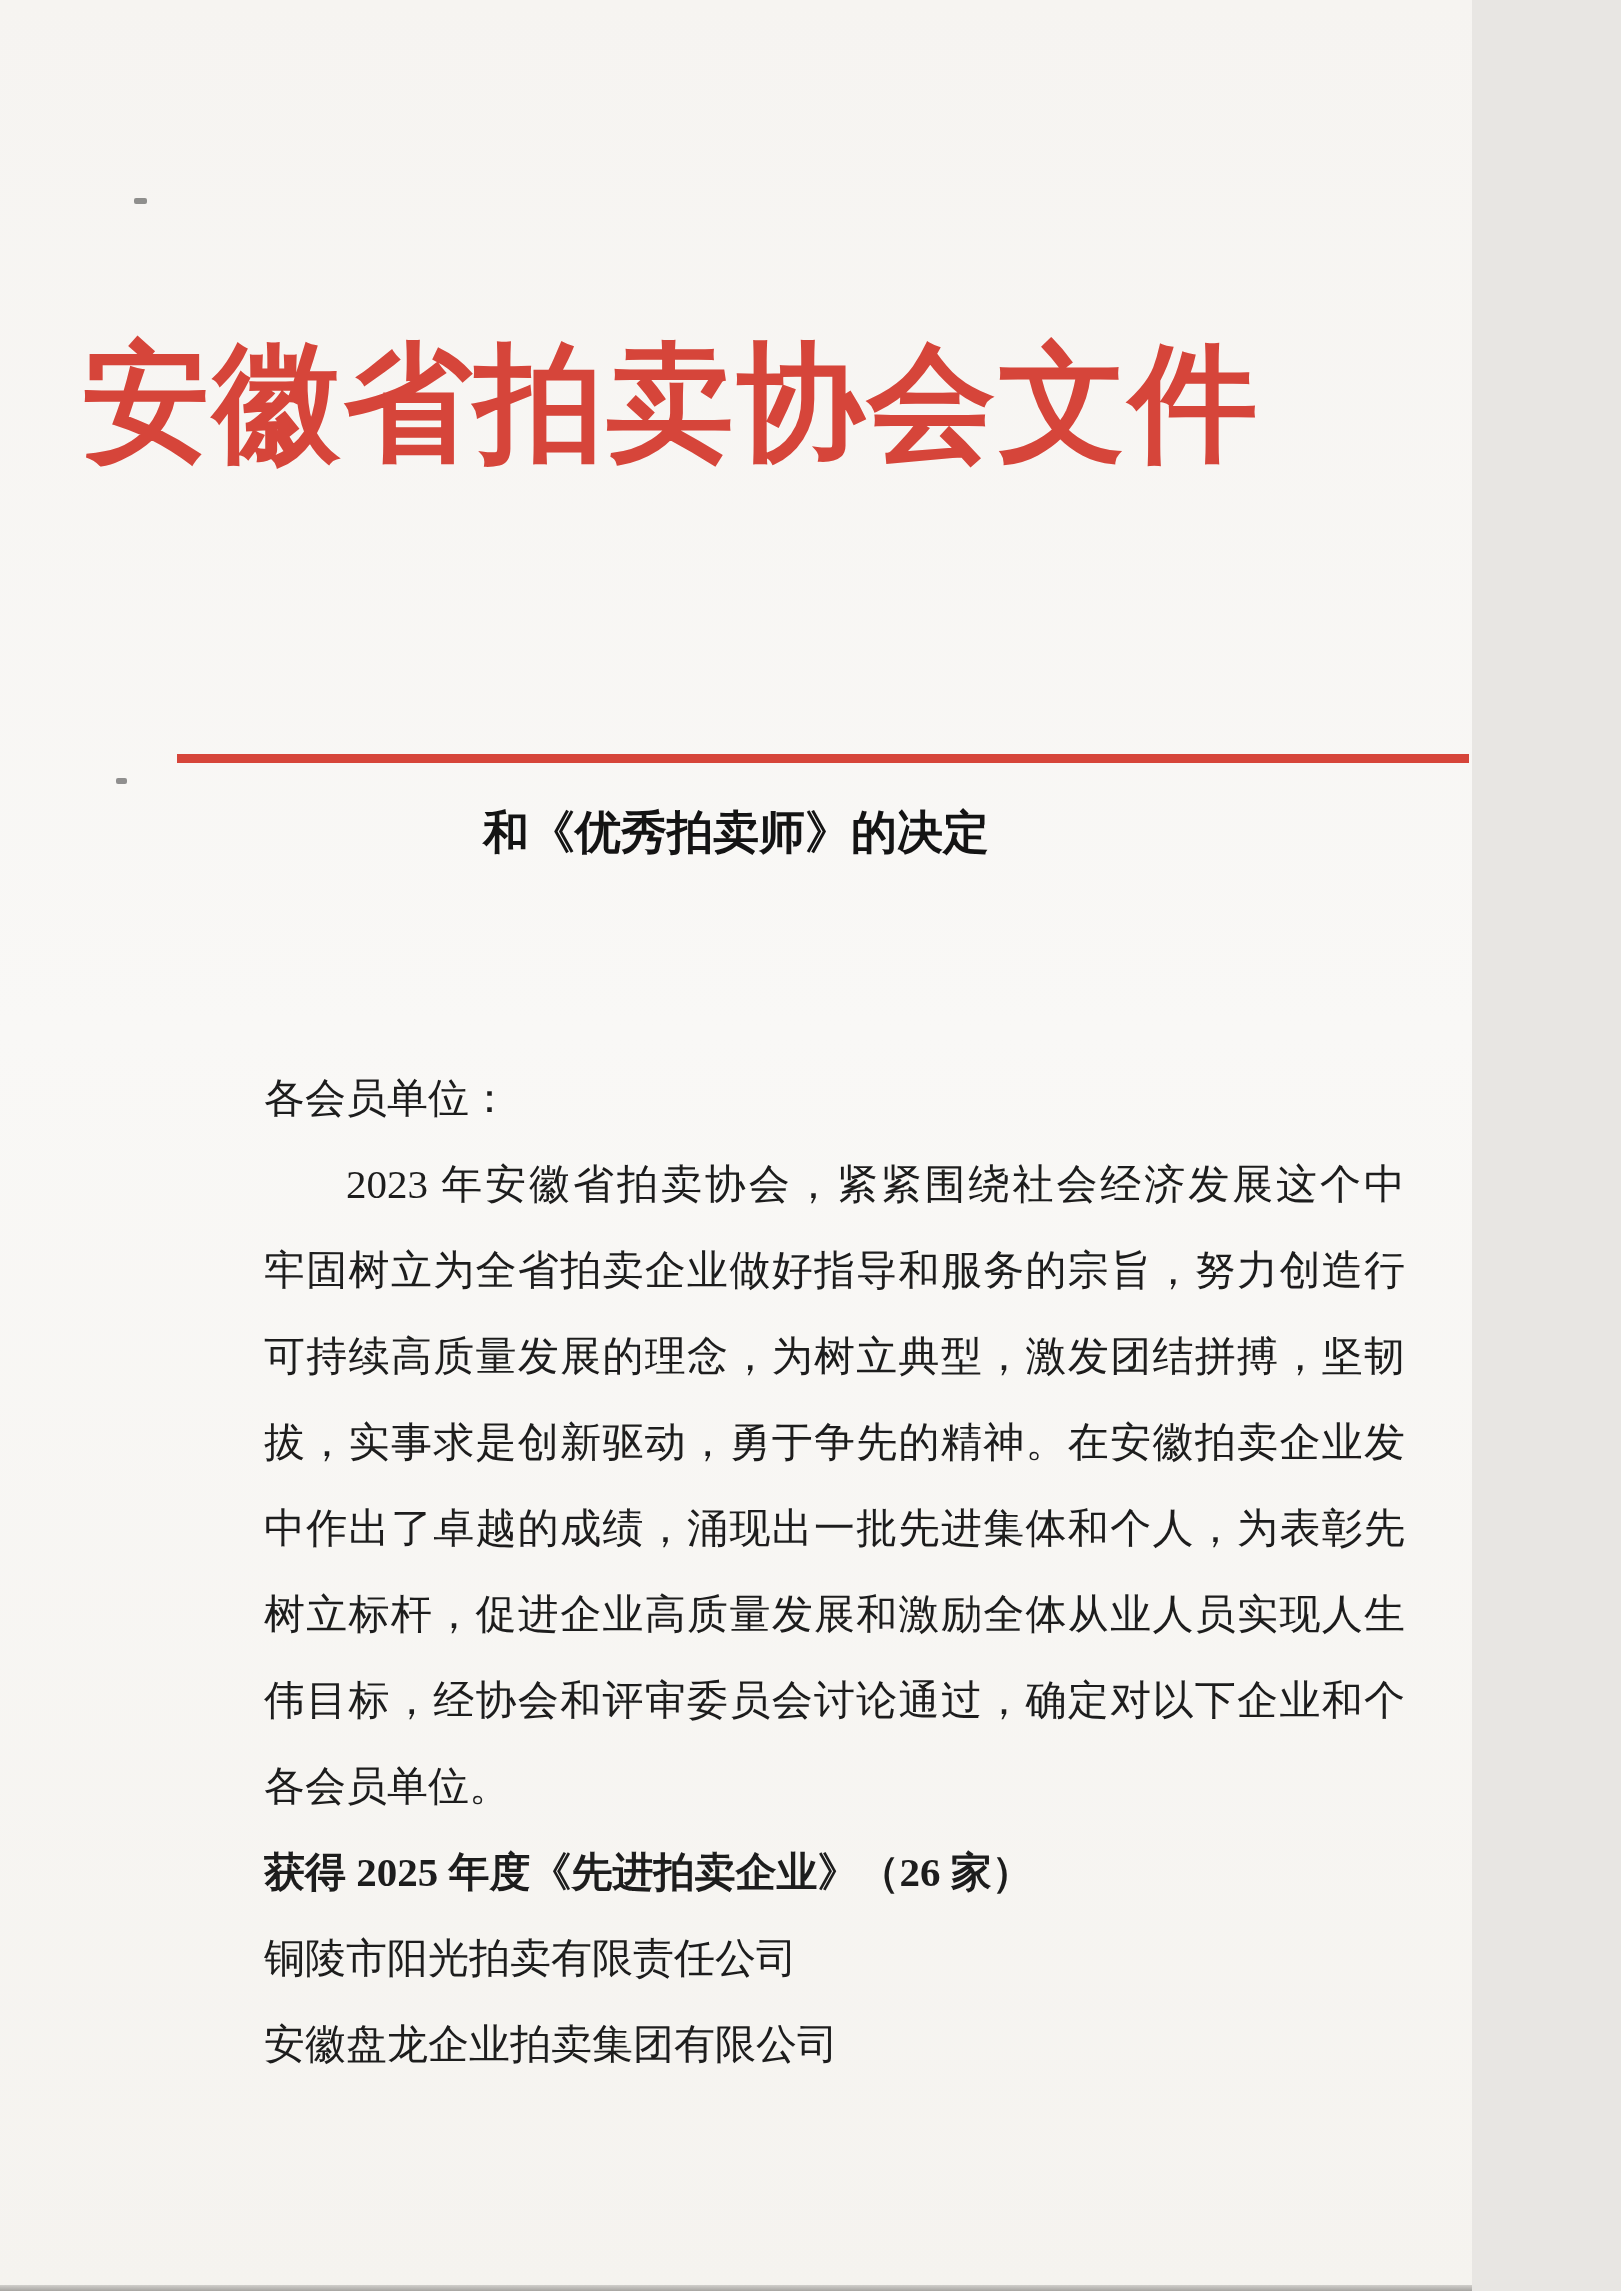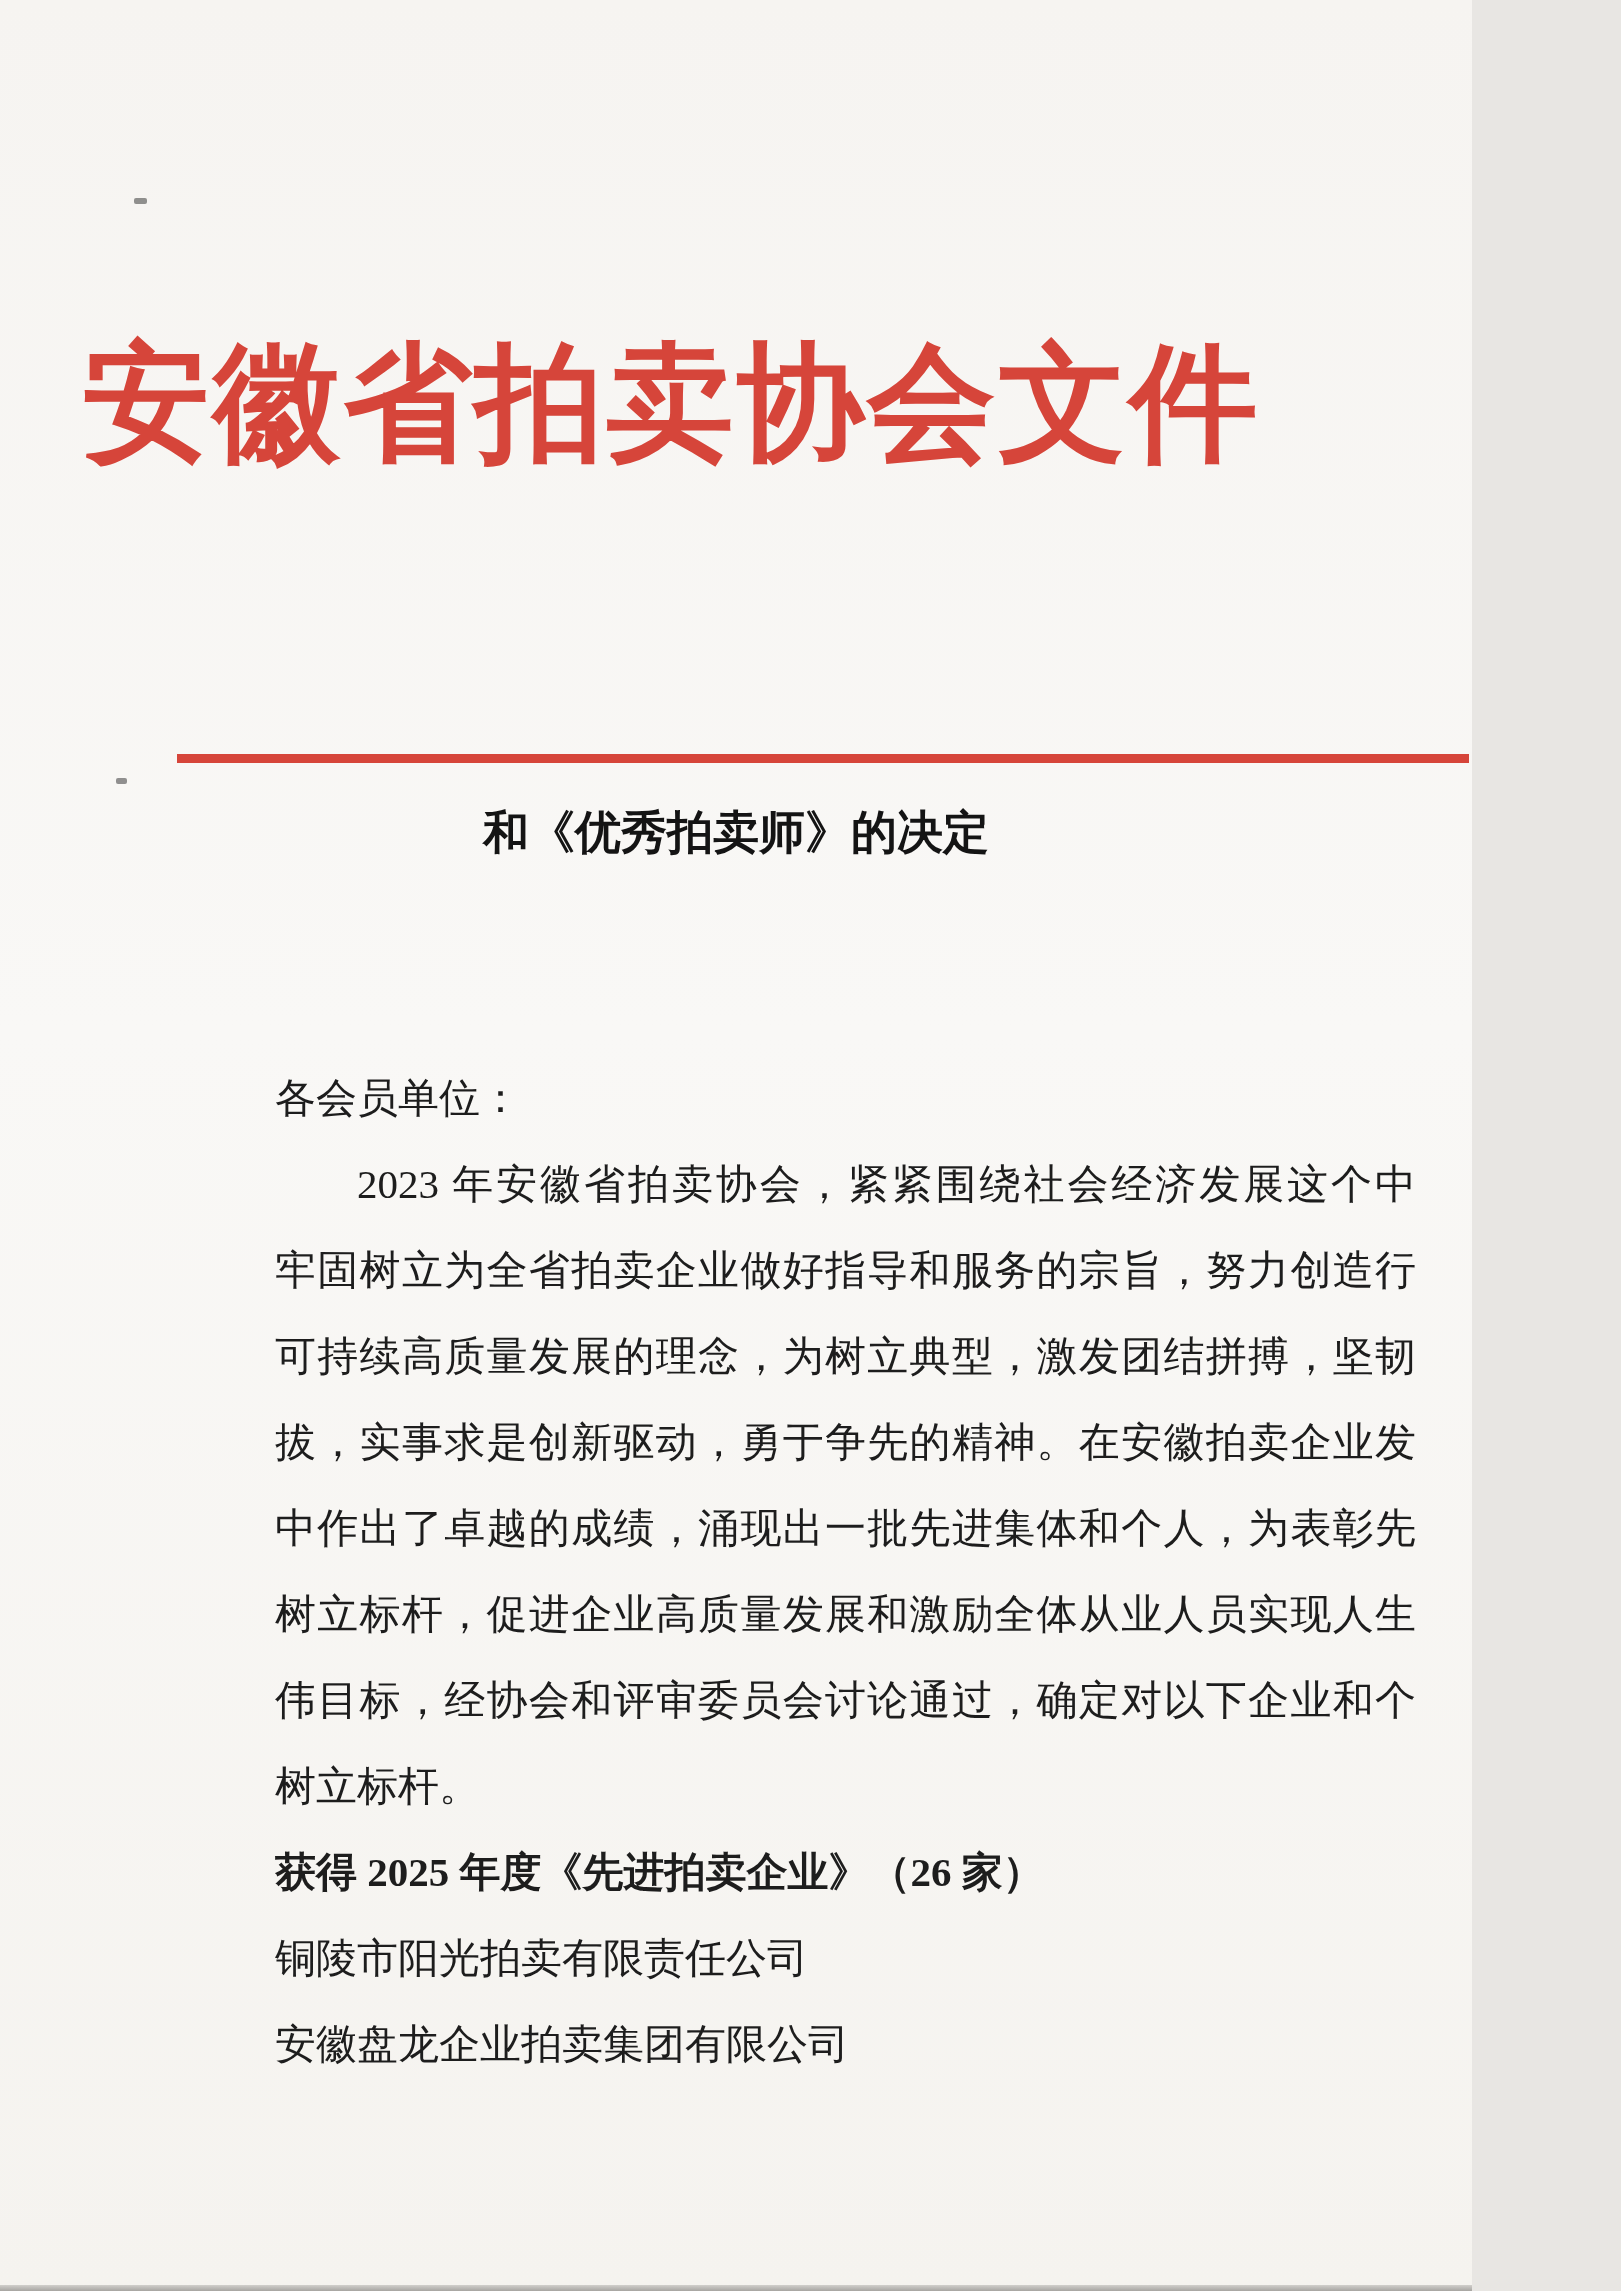--- a/index.html
+++ b/index.html
@@ -60,21 +60,21 @@
     text-align: center;
     font-size: 46px;
     font-weight: bold;
     color: #141414;
     line-height: 102px;
   }
 
   .body-block {
     position: absolute;
     top: 1055px;
-    left: 275px;
+    left: 264px;
     width: 1141px;
     font-size: 41px;
     color: #1d1d1d;
   }
   .line {
     height: 86px;
     line-height: 86px;
     white-space: nowrap;
     overflow: hidden;
   }
@@ -120,21 +120,21 @@
   <div class="body-block">
     <div class="line">各会员单位：</div>
 
     <div class="line just indent">2023 年安徽省拍卖协会，紧紧围绕社会经济发展这个中心，</div>
     <div class="line just">牢固树立为全省拍卖企业做好指导和服务的宗旨，努力创造行业</div>
     <div class="line just">可持续高质量发展的理念，为树立典型，激发团结拼搏，坚韧不</div>
     <div class="line just">拔，实事求是创新驱动，勇于争先的精神。在安徽拍卖企业发展</div>
     <div class="line just">中作出了卓越的成绩，涌现出一批先进集体和个人，为表彰先进</div>
     <div class="line just">树立标杆，促进企业高质量发展和激励全体从业人员实现人生宏</div>
     <div class="line just">伟目标，经协会和评审委员会讨论通过，确定对以下企业和个人</div>
-    <div class="line">树立标杆。</div>
+    <div class="line">各会员单位。</div>
 
     <div class="line list-heading">获得 2025 年度《先进拍卖企业》（26 家）</div>
 
     <div class="line company-row">
       <span class="c1">铜陵市阳光拍卖有限责任公司</span>
     </div>
     <div class="line company-row">
       <span class="c1">安徽盘龙企业拍卖集团有限公司</span>
       <span class="c2">安徽银泰拍卖有限公司</span>
     </div>

